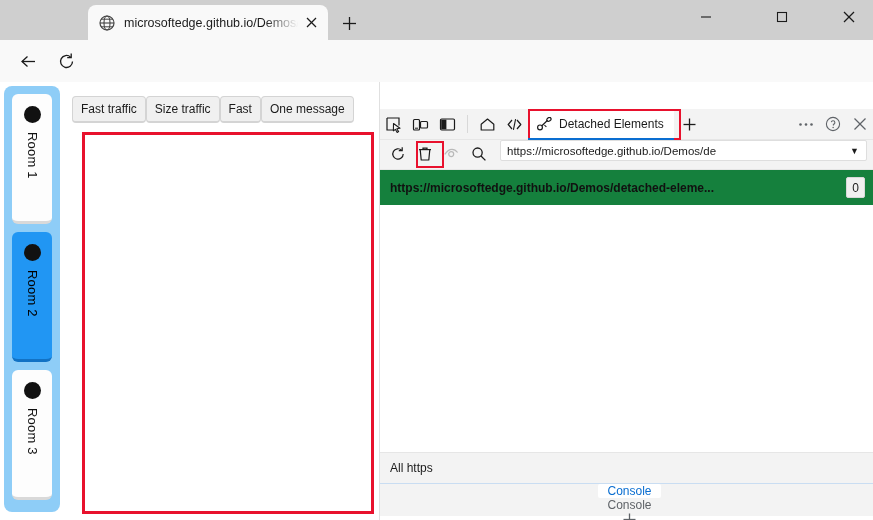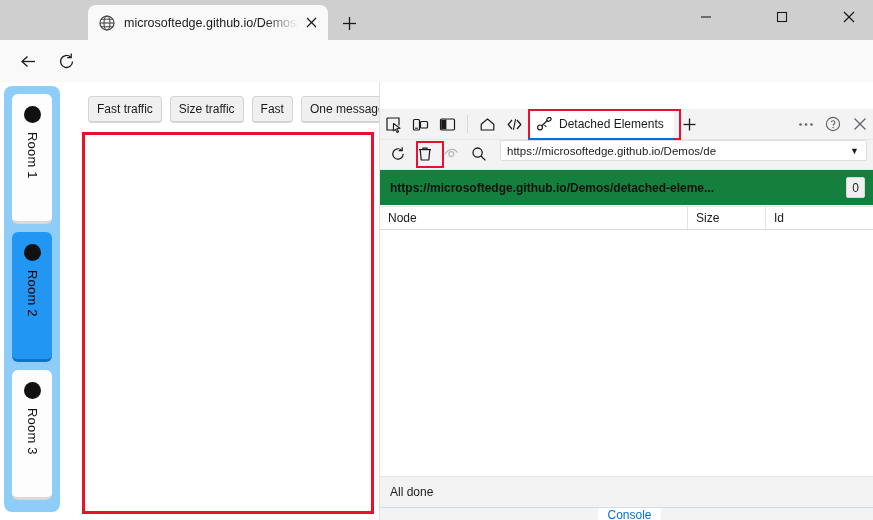--- a/index.html
+++ b/index.html
@@ -148,22 +148,22 @@
     white-space: nowrap;
     letter-spacing: 0.2px;
   }
   .room.selected .rlabel { color: #000000; }
 
   #chat-area {
     position: absolute; left: 72px; top: 0;
     width: 306px; height: 438px;
   }
   #chat-buttons {
-    position: absolute; left: 16px; top: 14px;
-    display: flex; gap: 8px;
+    position: absolute; left: 0; top: 14px;
+    display: flex; 
   }
   .chatbtn {
     background: #f0f0f0;
     border: 1px solid #d4d4d4;
     border-bottom-width: 2px;
     border-radius: 4px;
     font-family: "Liberation Sans", sans-serif;
     font-size: 12px; color: #1b1b1b;
     padding: 6px 8px;
     white-space: nowrap;
@@ -594,29 +594,24 @@
         <span class="caret">▼</span>
       </div>
       <div id="red-box-trash"></div>
     </div>
 
     <div id="dt-origin-row">
       <span id="dt-origin-text">https://microsoftedge.github.io/Demos/detached-eleme...</span>
       <span id="dt-origin-count">0</span>
     </div>
 
-    <div id="dt-table-head">
-      <div class="th col-node">Node</div>
-      <div class="th col-size">Size</div>
-      <div class="th col-id">Id</div>
-    </div>
     <div id="dt-table-body"></div>
 
     <div id="dt-status">
-      <span>All done</span>
+      <span>All https</span>
     </div>
 
     <div id="dt-drawer">
       <div class="drawer-tab active">Console</div>
       <div class="drawer-tab">Console</div>
       <div class="drawer-icon">
         <svg width="15" height="15" viewBox="0 0 15 15">
           <line x1="7.5" y1="1.5" x2="7.5" y2="13.5" stroke="#5f6368" stroke-width="1.3"></line>
           <line x1="1.5" y1="7.5" x2="13.5" y2="7.5" stroke="#5f6368" stroke-width="1.3"></line>
         </svg>

